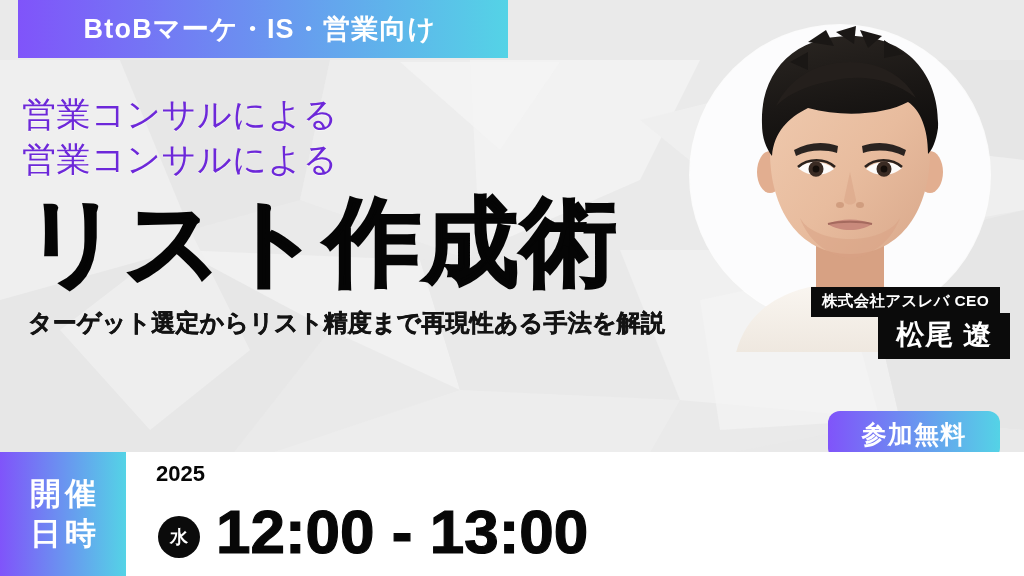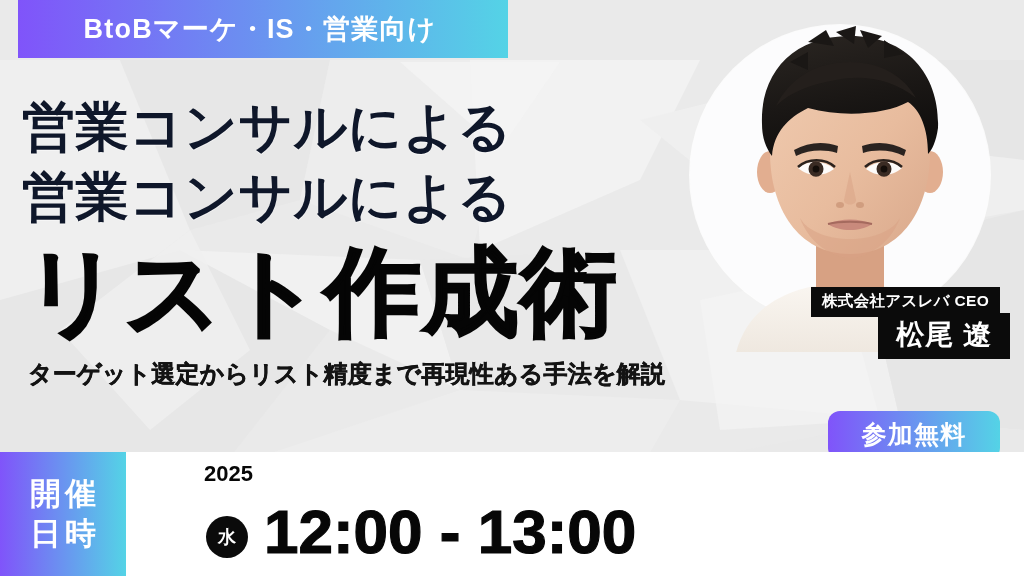--- a/index.html
+++ b/index.html
@@ -48,23 +48,23 @@
   }
 
   
   #headline-block {
     position: absolute;
     left: 22px;
     top: 92px;
     z-index: 5;
   }
   .head-line-sm {
-    color: #0f172a;
-    font-size: 53px;
-    font-weight: 700;
+    color: #6d28d9;
+    font-size: 34px;
+    font-weight: 400;
     line-height: 1.32;
     letter-spacing: 0.5px;
     white-space: nowrap;
     text-shadow: 0 1px 0 rgba(255,255,255,.55);
   }
   #headline-main {
     color: #050505;
     font-size: 96px;
     font-weight: 900;
     line-height: 1.08;
@@ -169,21 +169,20 @@
   #date-bar {
     position: absolute;
     left: 0;
     bottom: 0;
     width: 1024px;
     height: 124px;
     z-index: 7;
     background: #ffffff;
     display: flex;
     align-items: stretch;
-    gap: 48px;
   }
   #date-bar-label {
     width: 126px;
     flex: 0 0 126px;
     display: flex;
     flex-direction: column;
     align-items: center;
     justify-content: center;
     gap: 2px;
     color: #ffffff;

